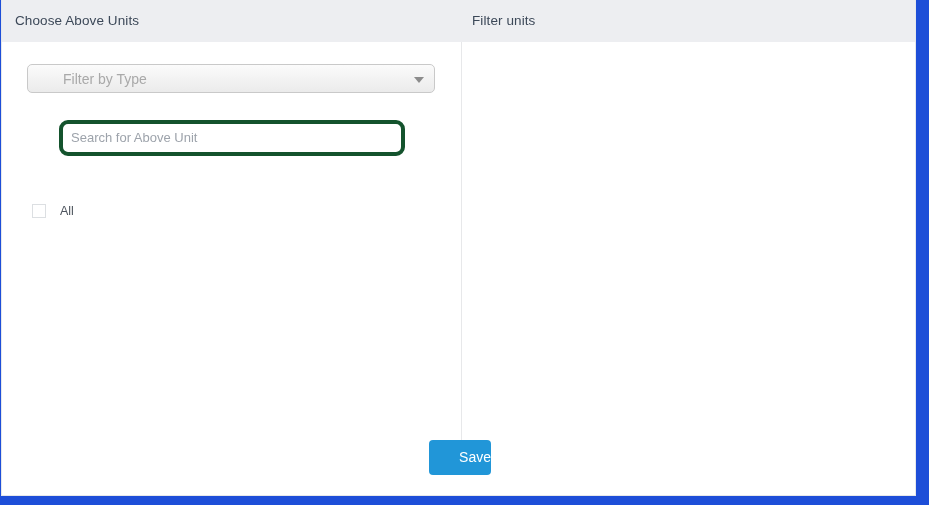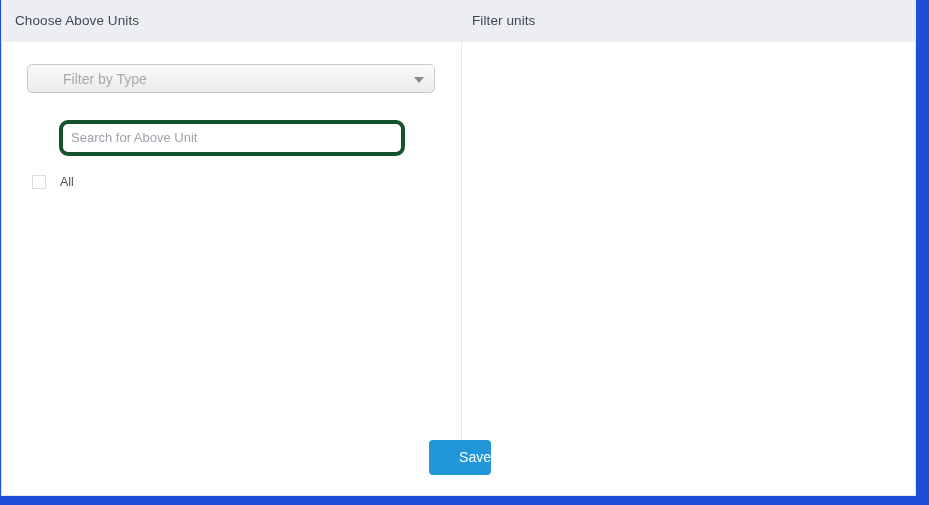--- a/index.html
+++ b/index.html
@@ -147,20 +147,21 @@
   
   .check-list { position: absolute; top: 126px; }
   .column.left  .check-list { left: 30px; }
 
   .check-row {
     position: relative;
     height: 28px;
     display: flex;
     align-items: center;
     cursor: default;
+    margin-top: 29px;
   }
 
   .checkbox {
     width: 14px;
     height: 14px;
     border: 1px solid #dcdfe2;
     background: #ffffff;
     box-sizing: border-box;
     flex: 0 0 auto;
   }

